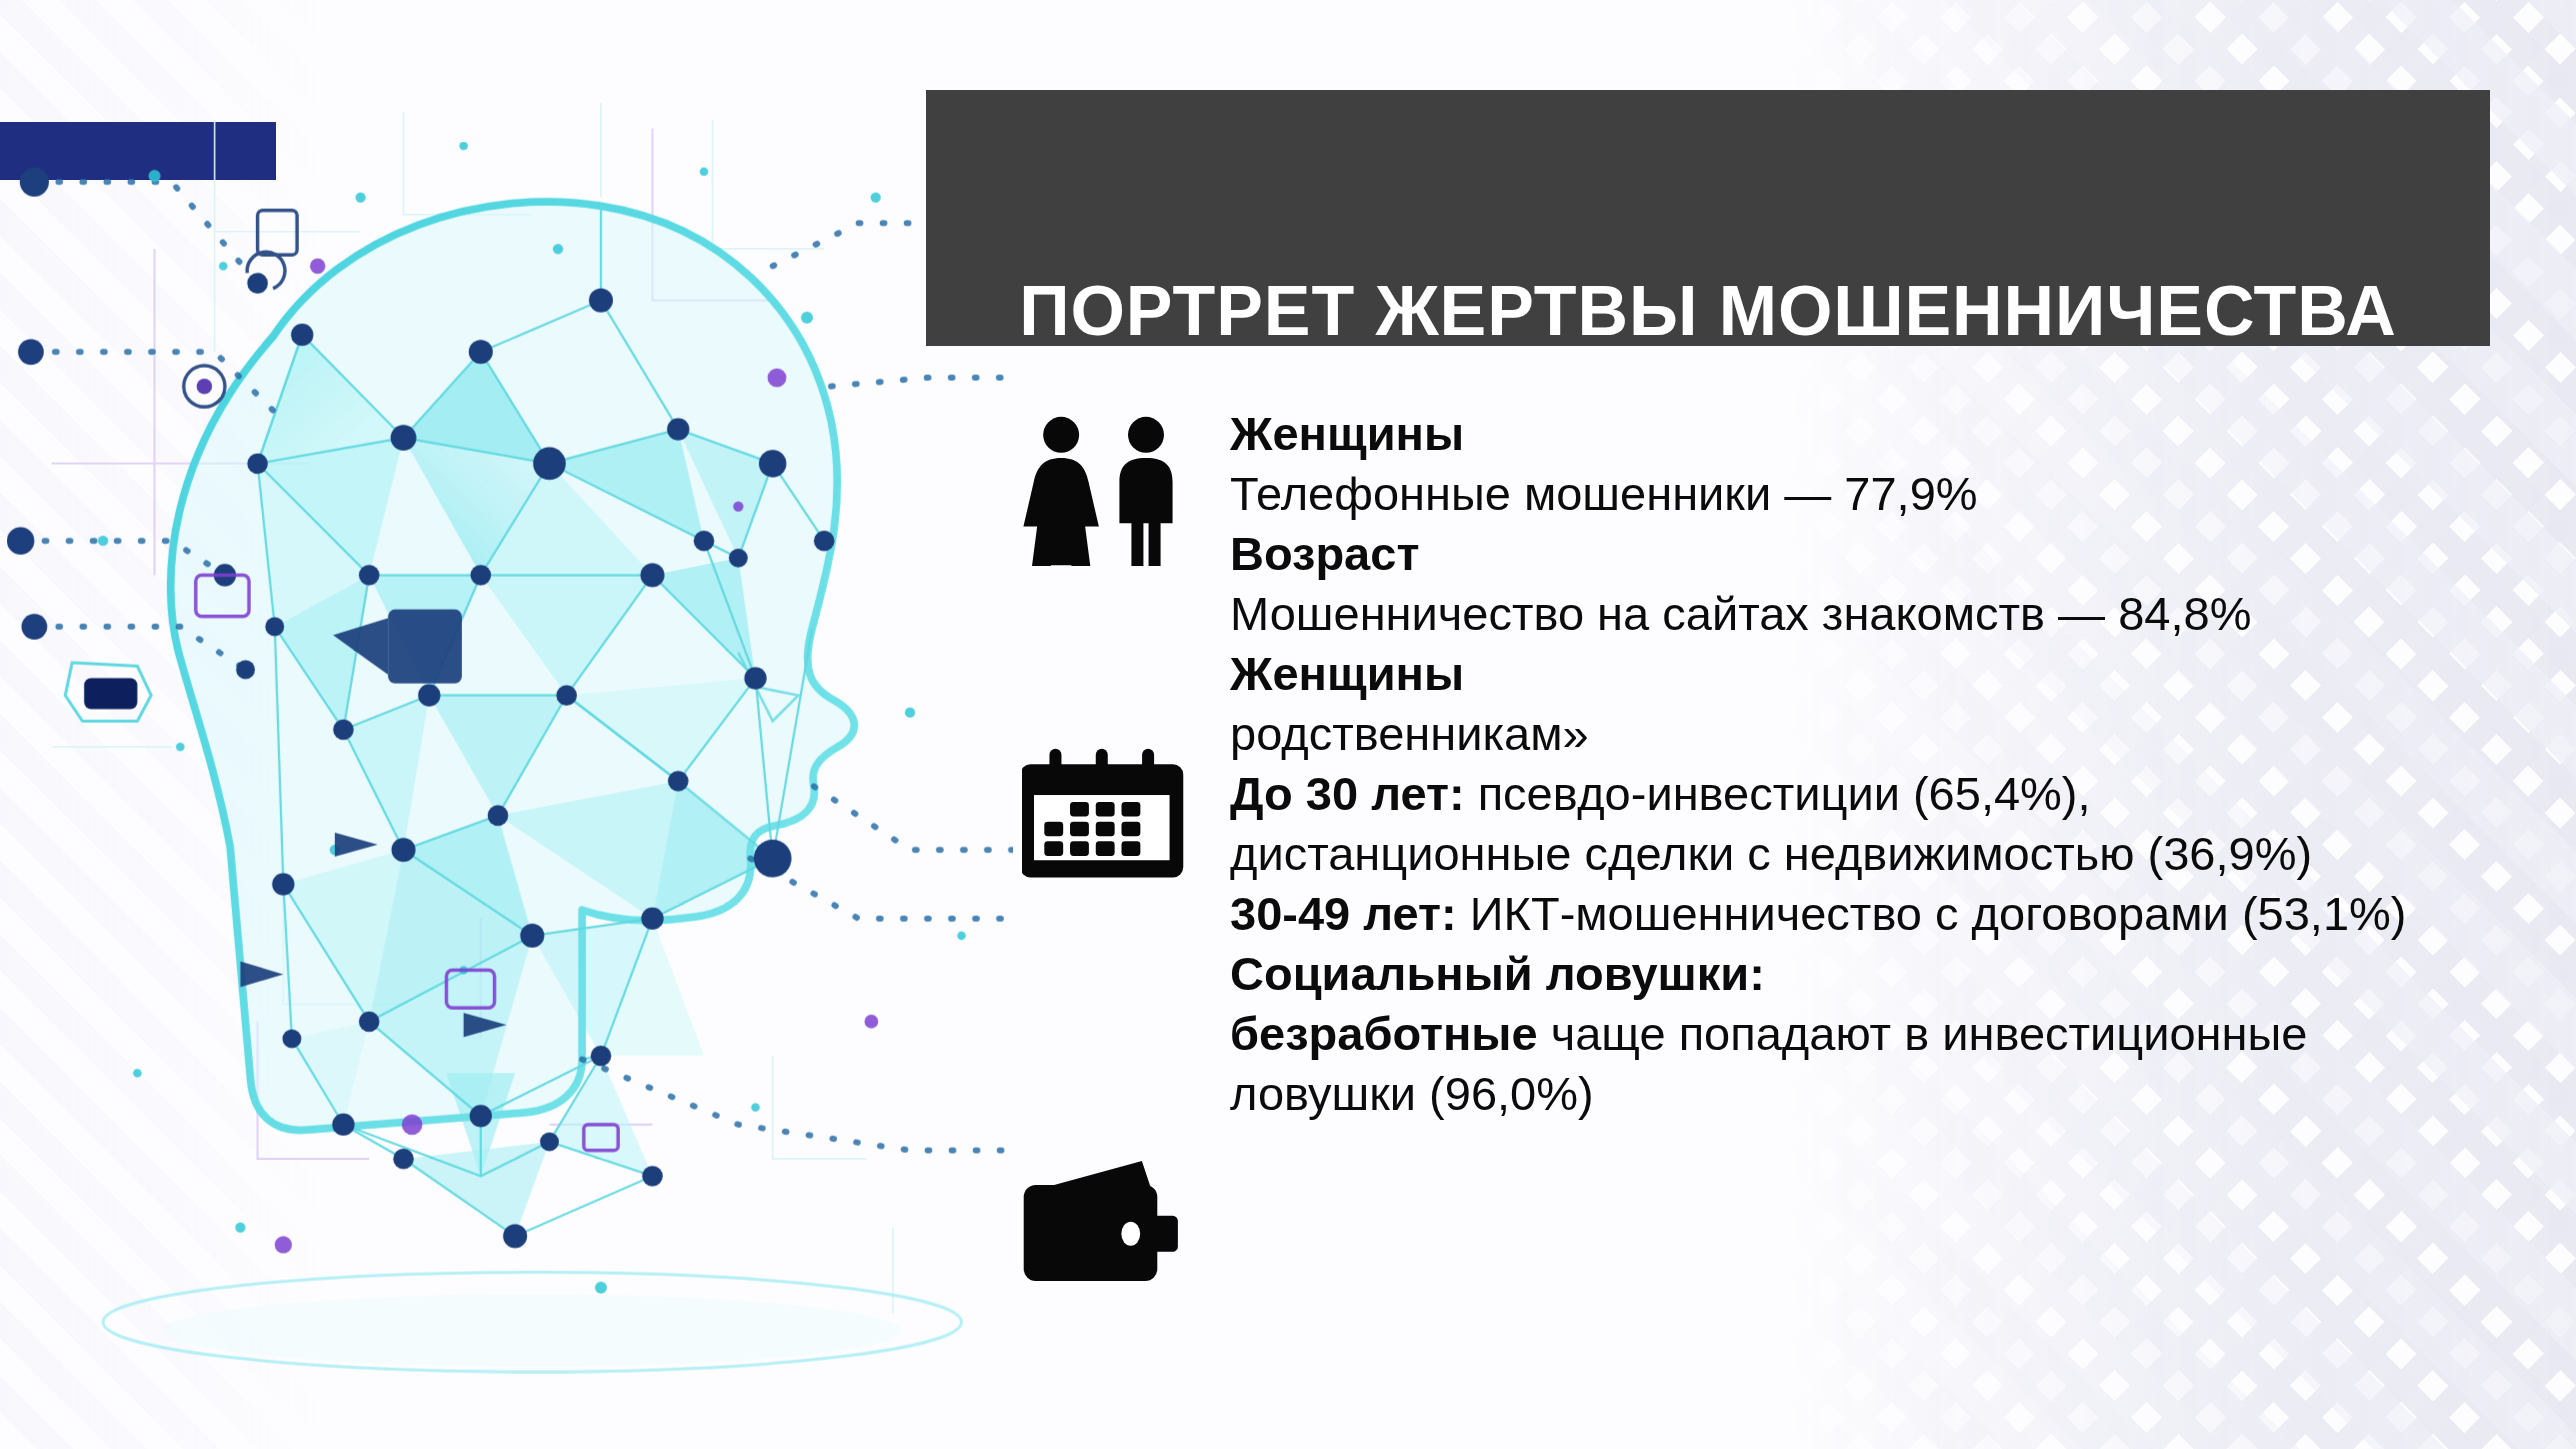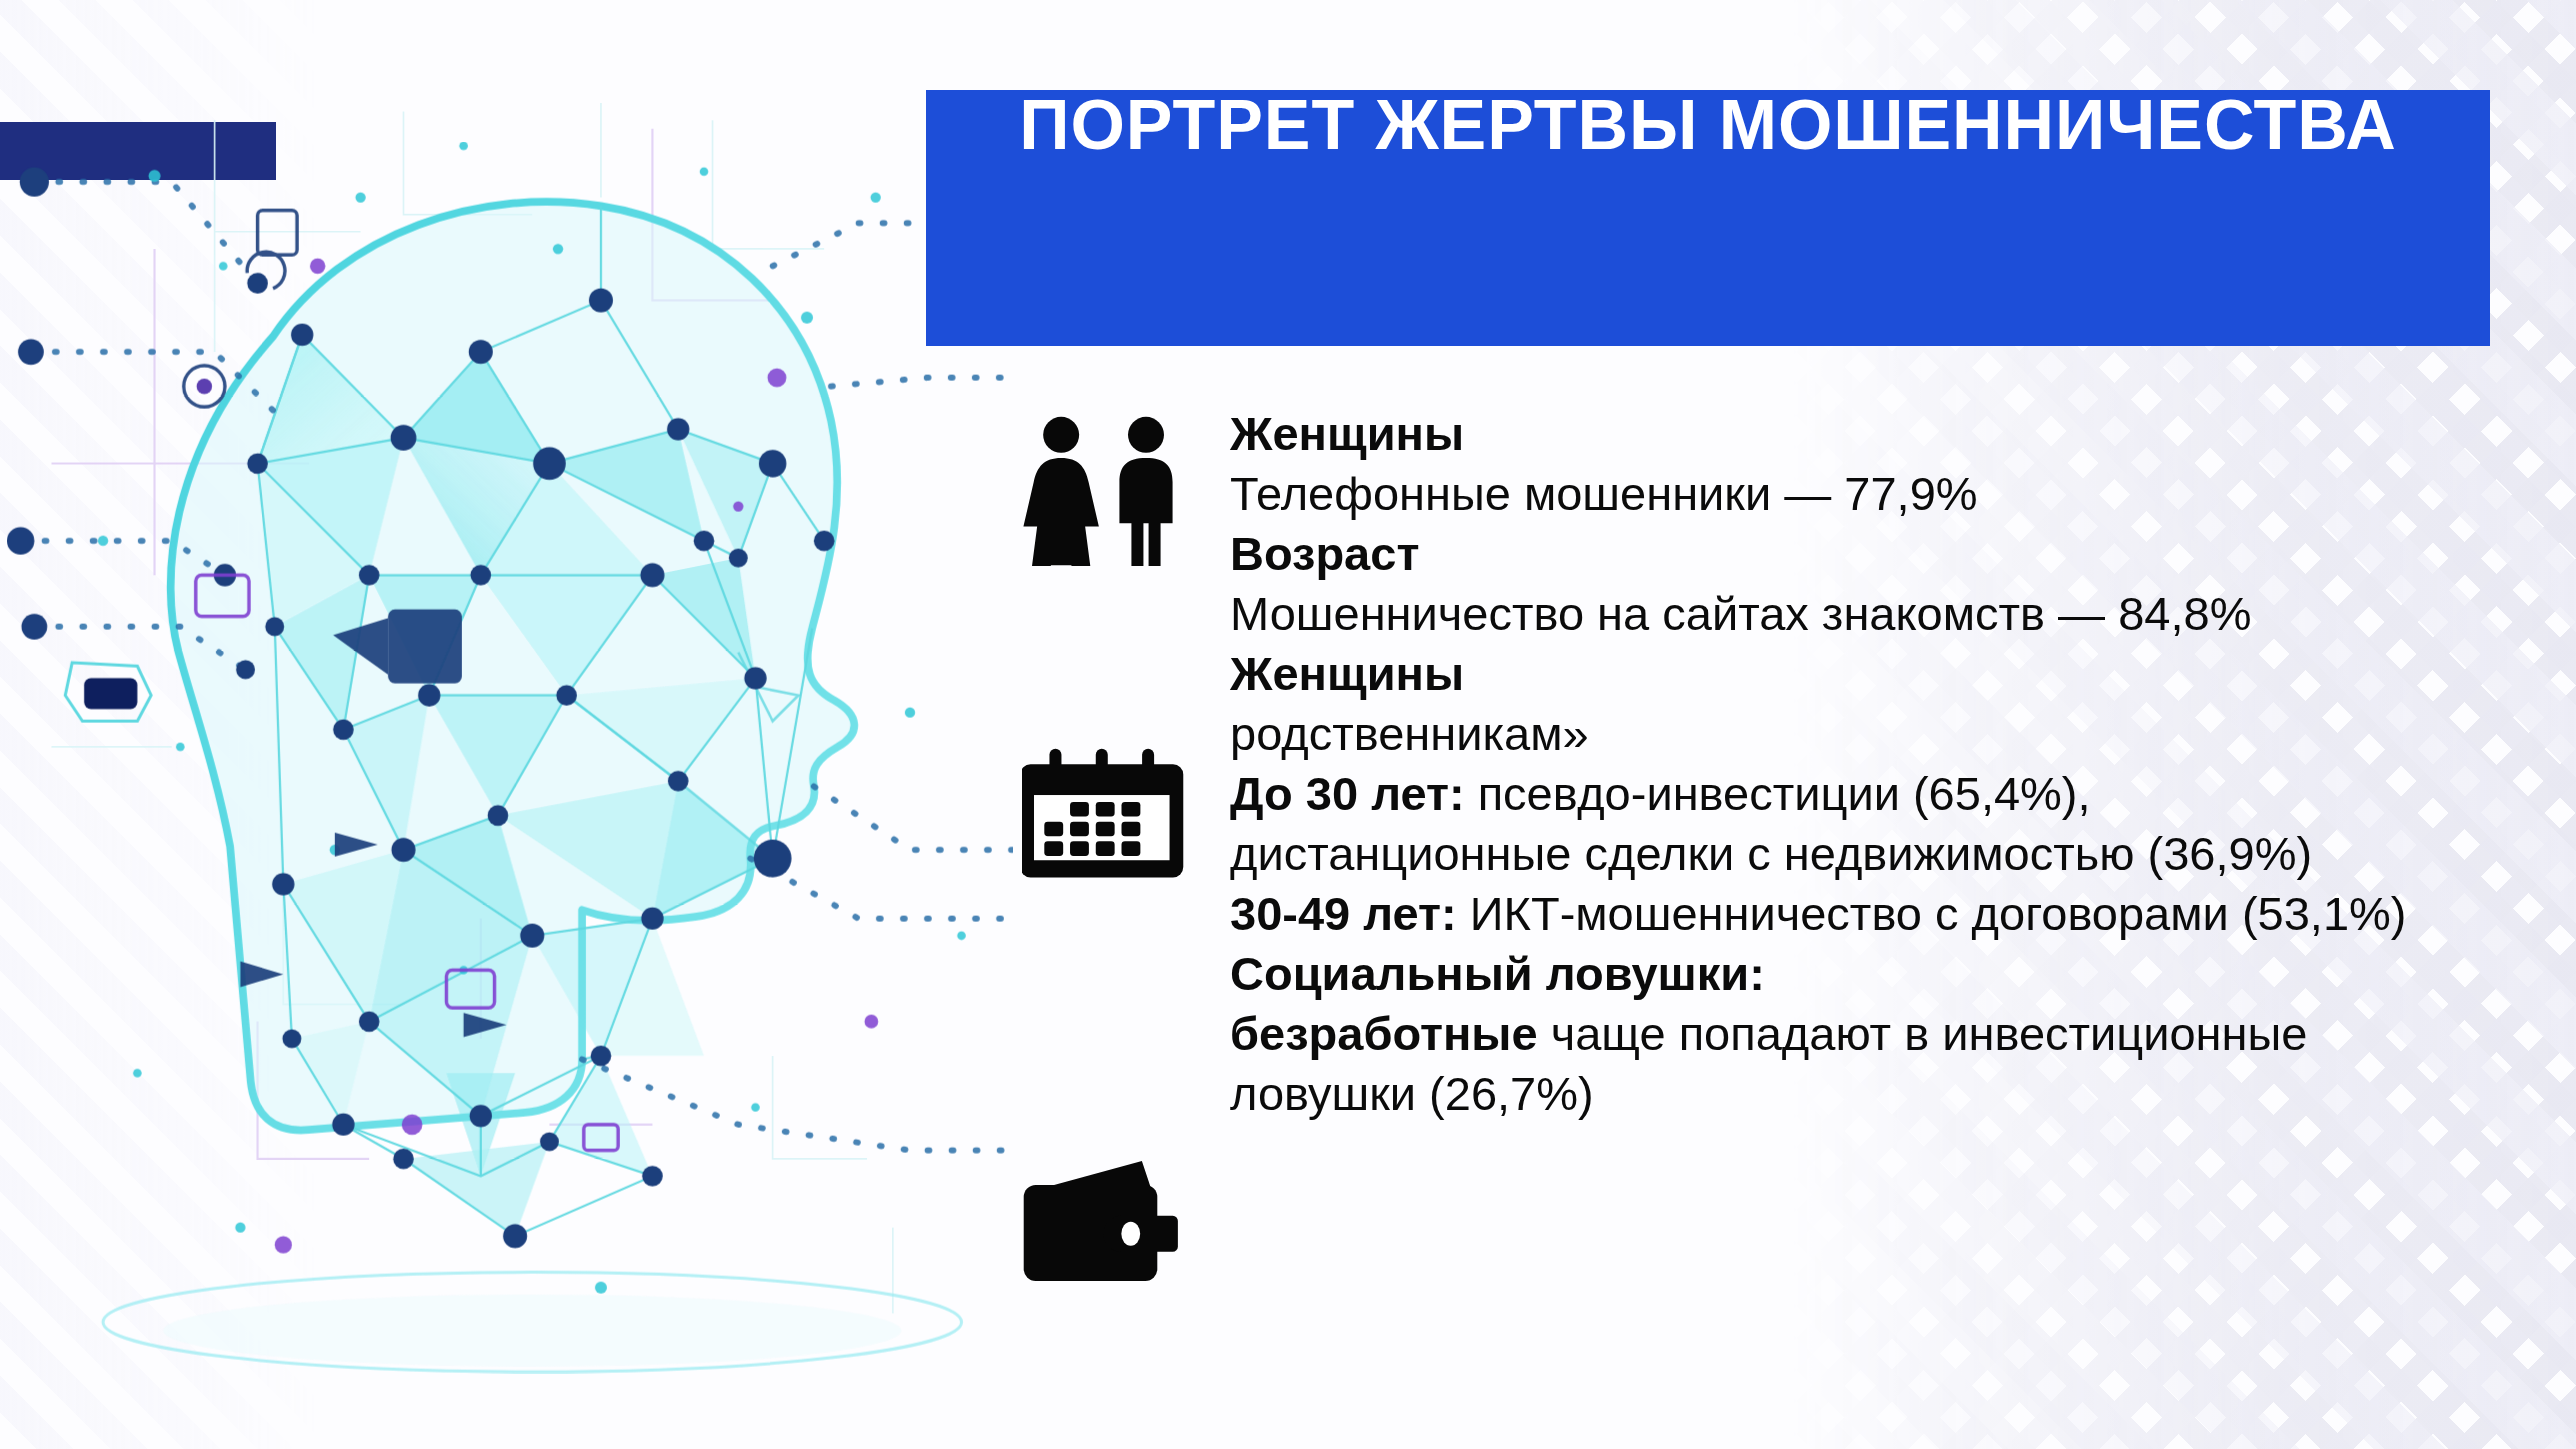--- a/index.html
+++ b/index.html
@@ -53,22 +53,22 @@
 
   
   .corner-tab{
     position:absolute;left:0;top:122px;width:276px;height:58px;
     background:#1f2e80;
   }
 
   
   .title-banner{
     position:absolute;left:926px;top:90px;width:1564px;height:256px;
-    background:#1d4ed8;
-    display:flex;align-items:flex-start;justify-content:center;
+    background:#404040;
+    display:flex;align-items:flex-end;justify-content:center;
   }
   .title-banner .title-text{
     color:#ffffff;
     font-size:70px;
     font-weight:700;
     letter-spacing:0.9px;
     line-height:1;
     white-space:nowrap;
     font-family:"Liberation Sans","DejaVu Sans",sans-serif;
   }
@@ -441,21 +441,21 @@
 
     <div class="line">
       <span class="b">Социальный ловушки:</span><span class="n"></span>
     </div>
 
     <div class="line">
       <span class="b">безработные</span><span class="n"> чаще попадают в инвестиционные</span>
     </div>
 
     <div class="line">
-      <span class="b"></span><span class="n">ловушки (26,7%)</span>
+      <span class="b"></span><span class="n">ловушки (96,0%)</span>
     </div>
 
   </div>
 
   <div class="title-banner">
     <span class="title-text">ПОРТРЕТ ЖЕРТВЫ МОШЕННИЧЕСТВА</span>
   </div>
 
 </div>
 

